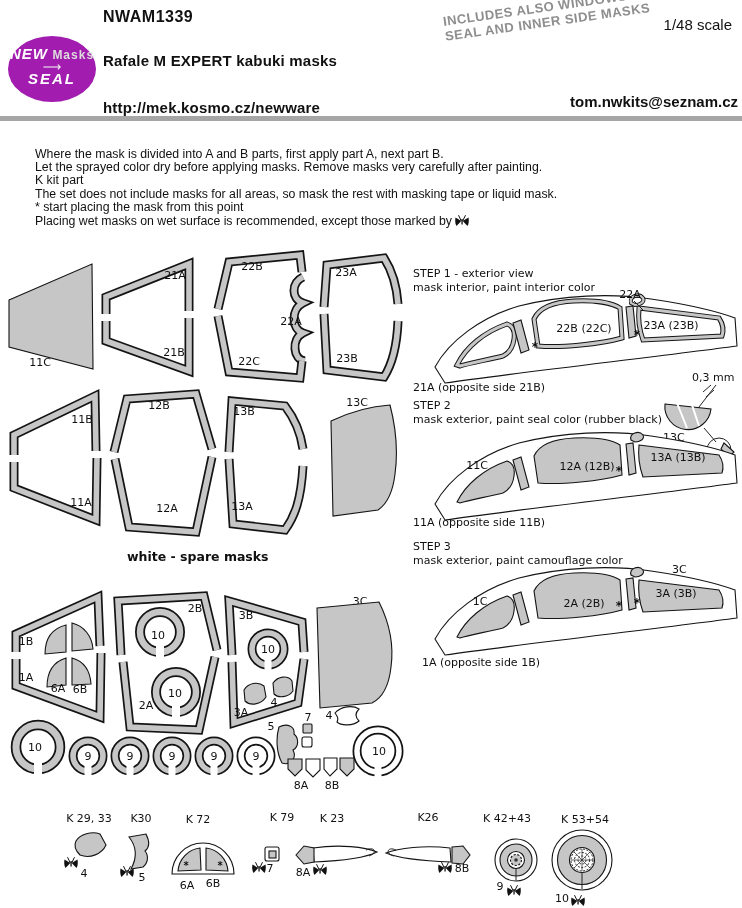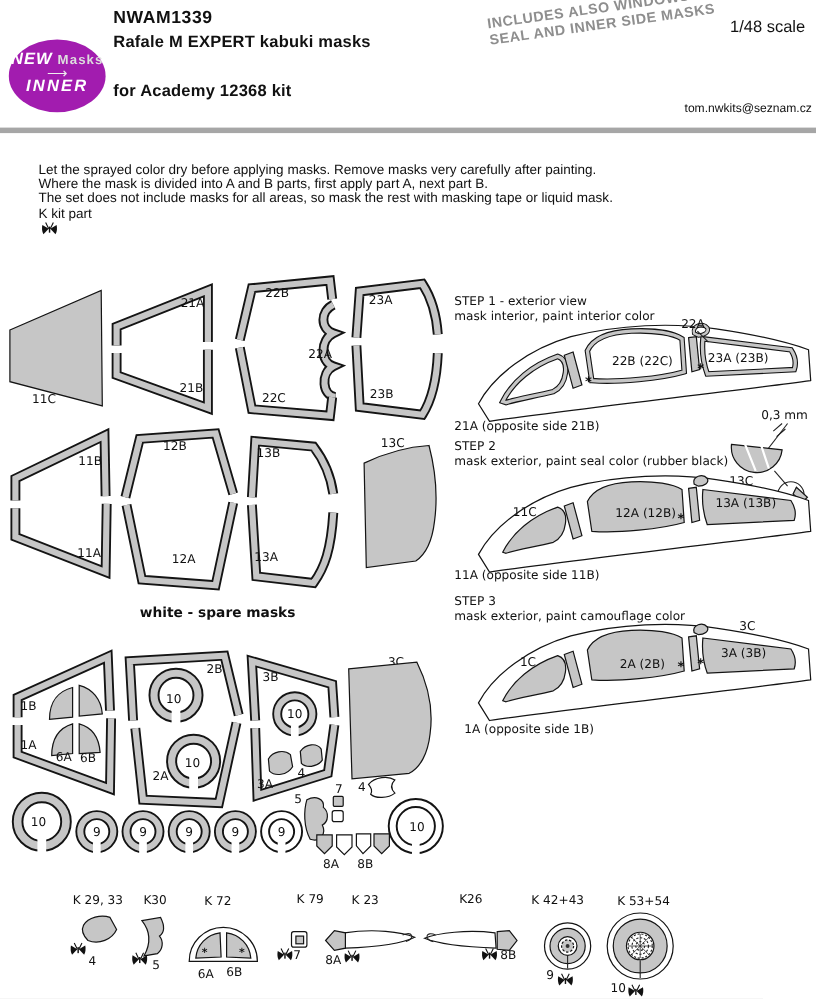--- a/index.html
+++ b/index.html
@@ -8,21 +8,21 @@
   
   .logo{position:absolute;left:8px;top:36px;width:88px;height:66px;background:#a21caf;
         border-radius:50%;color:#fff;text-align:center;line-height:1.05;padding-top:10px;box-sizing:border-box}
   .logo .l1{font-style:italic;font-weight:bold;font-size:15px;letter-spacing:1px}
   .logo .l2{font-size:12px;font-weight:bold;color:#ddd;letter-spacing:1px}
   .logo .arr{display:block;font-size:13px;color:#eee;line-height:8px}
   .logo .l3{font-style:italic;font-weight:bold;font-size:15px;letter-spacing:2px}
   .code{position:absolute;left:103px;top:8px;font-size:16px;font-weight:bold;letter-spacing:.5px}
   .hline{position:absolute;left:103px;font-size:15px;font-weight:bold;letter-spacing:.2px}
   .scale{position:absolute;right:10px;top:16px;font-size:15px;font-weight:normal}
-  .email{position:absolute;right:4px;top:93px;font-size:11px;font-weight:normal}
+  .email{position:absolute;right:4px;top:93px;font-size:15px;font-weight:bold}
   .bar{position:absolute;left:0;top:116px;width:742px;height:5px;background:#a6a6a6}
   .includes{position:absolute;left:442px;top:14px;width:270px;color:#8e8e8e;font-weight:600;
             font-size:13px;letter-spacing:.5px;transform:rotate(-8deg);transform-origin:left top;line-height:15px}
   
   .imp{position:absolute;left:35px;top:148px;width:640px;font-size:12.3px;line-height:13.2px}
   .imp .ttl{font-weight:bold;font-size:13px;margin-bottom:1px}
   .wet-inline{display:inline-block;vertical-align:-2px;margin-left:3px}
   
   svg.sheet{position:absolute;left:0;top:246px}
   svg text{font:11px "DejaVu Sans",sans-serif;fill:#101010}
@@ -85,40 +85,41 @@
     <path id="w3" d="M206,15 L286,25 C290,31 291,37 289,43 L210,47 C206,36 205,25 206,15 Z"></path>
   </defs>
 </svg>
 
 <div class="page">
 
   <div class="logo">
     <span class="l1">NEW</span>
     <span class="l2">Masks</span>
     <span class="arr">⟶</span>
-    <span class="l3">INNER</span>
+    <span class="l3">SEAL</span>
   </div>
   <div class="code">NWAM1339</div>
-  <div class="hline" style="top:30px">Rafale M EXPERT kabuki masks</div>
-  <div class="hline" style="top:74px">for Academy 12368 kit</div>
+  <div class="hline" style="top:52px">Rafale M EXPERT kabuki masks</div>
+  <div class="hline" style="top:99px">http://mek.kosmo.cz/newware</div>
   <div class="includes">
     <div>INCLUDES ALSO WINDOWS</div>
     <div>SEAL AND INNER SIDE MASKS</div>
   </div>
   <div class="scale">1/48 scale</div>
   <div class="email">tom.nwkits@seznam.cz</div>
   <div class="bar"></div>
 
   <div class="imp">
+    <div>Where the mask is divided into A and B parts, first apply part A, next part B.</div>
     <div>Let the sprayed color dry before applying masks. Remove masks very carefully after painting.</div>
-    <div>Where the mask is divided into A and B parts, first apply part A, next part B.</div>
+    <div>K kit part</div>
     <div>The set does not include masks for all areas, so mask the rest with masking tape or liquid mask.</div>
-    <div>K kit part</div>
+    <div>* start placing the mask from this point</div>
     <div>
-      <svg class="wet-inline" width="14" height="13">
+      <span>Placing wet masks on wet surface is recommended, except those marked by</span><svg class="wet-inline" width="14" height="13">
           <use href="#wet"></use>
         </svg>
     </div>
   </div>
 
   <svg class="sheet" width="742" height="662" viewBox="0 246 742 662">
 
     <g>
       <path d="M9,300 L92,264 L93,369 L9,347 Z" class="sf"></path>
       <text x="40" y="366" class="am">11C</text>

